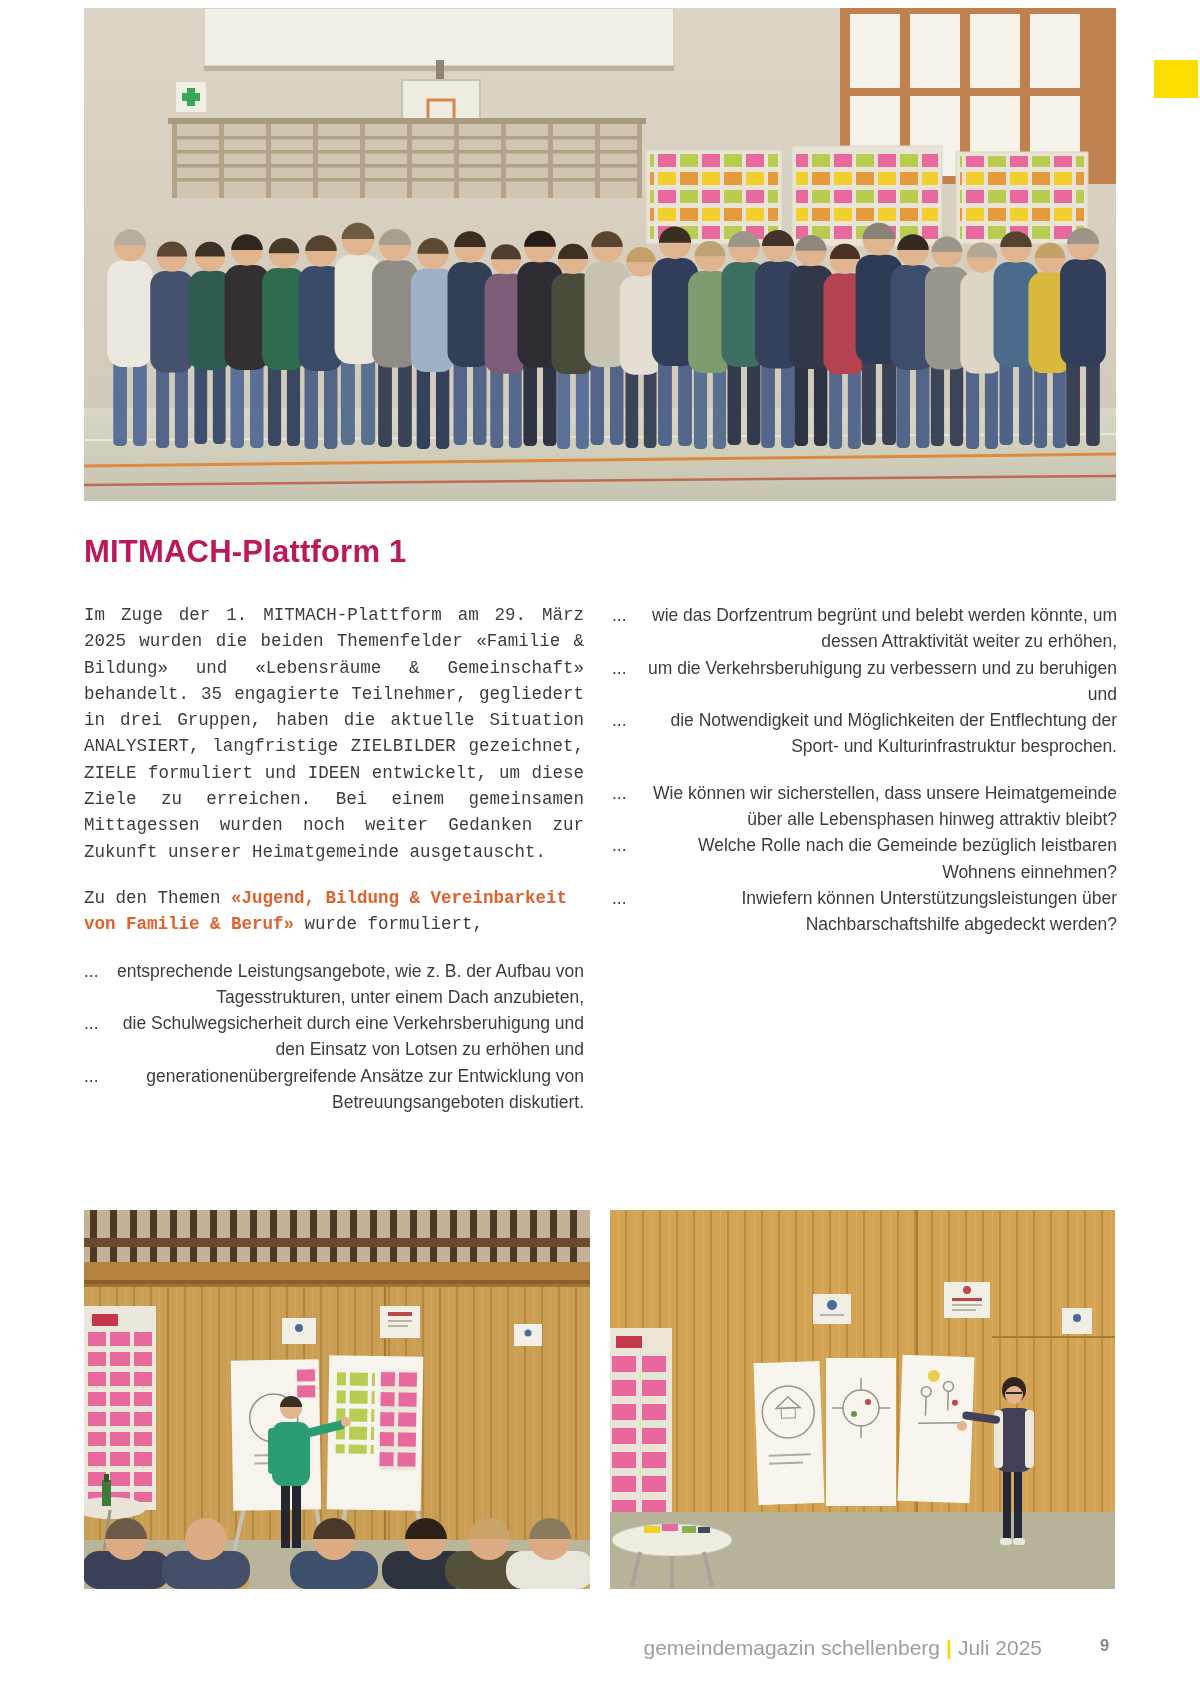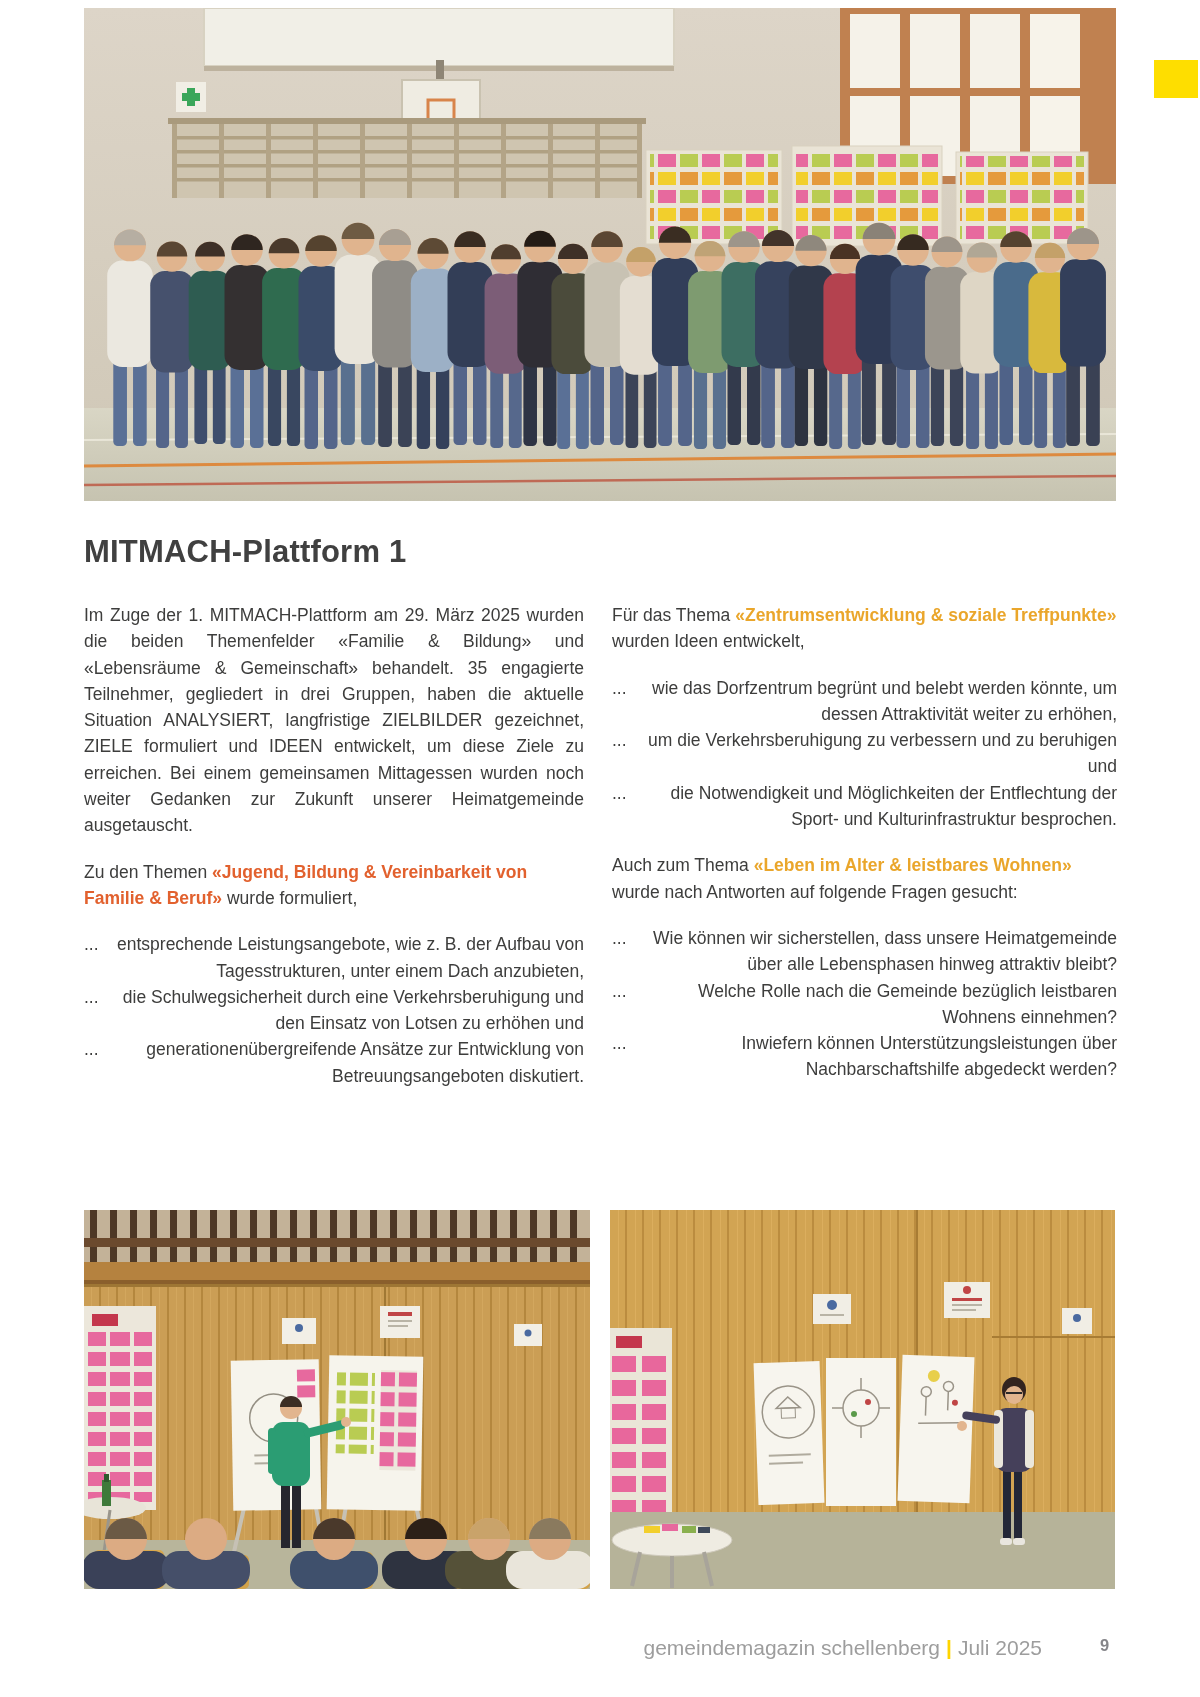--- a/index.html
+++ b/index.html
@@ -2,25 +2,25 @@
 <html><head>
 <meta charset="utf-8">
 <style>
   html,body{margin:0;padding:0;background:#ffffff;}
   body{font-family:"Liberation Sans",sans-serif;}
   .page{position:relative;width:1200px;height:1697px;background:#ffffff;overflow:hidden;}
   .photo{position:absolute;overflow:hidden;background:#d8cfc0;}
   .photo svg{display:block;width:100%;height:100%;}
   .photo-top{left:84px;top:8px;width:1032px;height:493px;}
   .corner-square{position:absolute;left:1154px;top:60px;width:44px;height:38px;background:#fede00;}
-  .title{position:absolute;left:84px;top:534px;margin:0;font-size:31px;font-weight:700;color:#404040;letter-spacing:0.2px;}
+  .title{position:absolute;left:84px;top:534px;margin:0;font-size:31px;font-weight:700;color:#be185d;letter-spacing:0.2px;}
   .col{position:absolute;top:602px;font-size:17.5px;line-height:26.3px;color:#3d3d3c;}
   .col-left{left:84px;width:500px;}
   .col-right{left:612px;width:505px;}
-  .col p{margin:0 0 20px 0;}
+  .col p{margin:0 0 20px 0;font-family:Liberation Mono, monospace;}
   p.justify{text-align:justify;hyphens:manual;}
   .mb26{margin-bottom:26px;}
   .accent-orange{color:#e2612e;font-weight:700;}
   .accent-gold{color:#eaa62b;font-weight:700;}
   .bullets{margin:0 0 20px 0;}
   .bullet{display:flex;align-items:flex-start;}
   .marker{flex:0 0 22px;}
   .btext{flex:1 1 auto;text-align:right;}
   .photo-bl{left:84px;top:1210px;width:506px;height:379px;}
   .photo-br{left:610px;top:1210px;width:505px;height:379px;}
@@ -322,36 +322,34 @@
         <span class="btext">die Schulwegsicherheit durch eine Verkehrsberuhigung und den Einsatz von Lotsen zu erhöhen und</span>
       </div>
       <div class="bullet">
         <span class="marker">...</span>
         <span class="btext">generationenübergreifende Ansätze zur Entwicklung von Betreuungsangeboten diskutiert.</span>
       </div>
     </div>
   </div>
 
   <div class="col col-right">
-    <p class="mb26"><span>Für das Thema </span><span class="accent-gold">«Zentrumsentwicklung &amp; soziale Treffpunkte»</span><span> wurden Ideen entwickelt,</span></p>
     <div class="bullets">
       <div class="bullet">
         <span class="marker">...</span>
         <span class="btext">wie das Dorfzentrum begrünt und belebt werden könnte, um dessen Attraktivität weiter zu erhöhen,</span>
       </div>
       <div class="bullet">
         <span class="marker">...</span>
         <span class="btext">um die Verkehrsberuhigung zu verbessern und zu beruhigen und</span>
       </div>
       <div class="bullet">
         <span class="marker">...</span>
         <span class="btext">die Notwendigkeit und Möglichkeiten der Entflechtung der Sport- und Kulturinfrastruktur besprochen.</span>
       </div>
     </div>
-    <p><span>Auch zum Thema </span><span class="accent-gold">«Leben im Alter &amp; leistbares Wohnen»</span><span> wurde nach Antworten auf folgende Fragen gesucht:</span></p>
     <div class="bullets">
       <div class="bullet">
         <span class="marker">...</span>
         <span class="btext">Wie können wir sicherstellen, dass unsere Heimatgemeinde über alle Lebensphasen hinweg attraktiv bleibt?</span>
       </div>
       <div class="bullet">
         <span class="marker">...</span>
         <span class="btext">Welche Rolle nach die Gemeinde bezüglich leistbaren Wohnens einnehmen?</span>
       </div>
       <div class="bullet">

